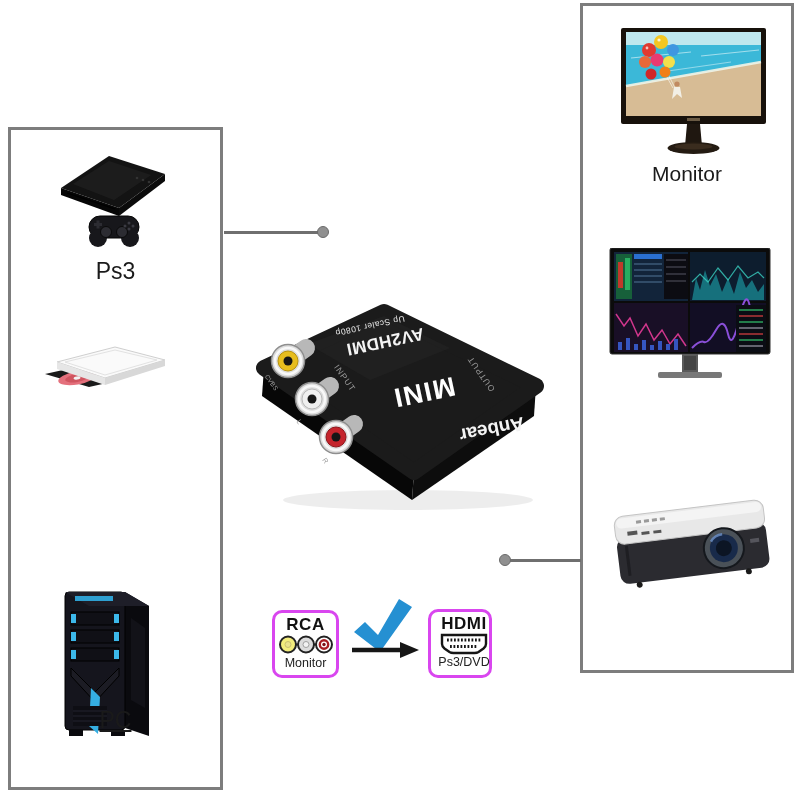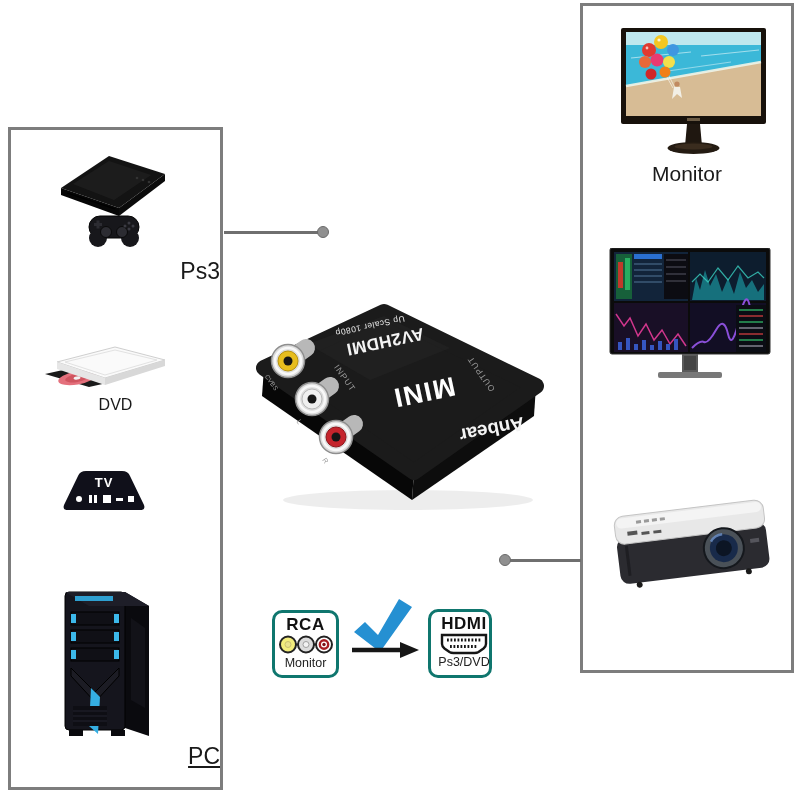--- a/index.html
+++ b/index.html
@@ -5,27 +5,27 @@
   html,body{margin:0;padding:0;background:#ffffff;}
   .stage{
     position:relative;width:800px;height:800px;background:#ffffff;overflow:hidden;
     font-family:"Liberation Sans", sans-serif;color:#1c1c1c;
   }
   .panel{position:absolute;border:3px solid #7d7d7d;background:#ffffff;box-sizing:border-box;}
   .left-panel{left:8px;top:127px;width:215px;height:663px;}
   .right-panel{left:580px;top:3px;width:214px;height:670px;}
   .item-icon{position:absolute;}
   .item-label{position:absolute;left:0;width:100%;text-align:center;color:#1a1a1a;}
-  .label-lg{font-size:23px;text-align:right;}
+  .label-lg{font-size:23px;}
   .label-md{font-size:21px;}
   .label-sm{font-size:16px;}
   .conn-line{position:absolute;height:3px;background:#6f6f6f;}
   .conn-dot{position:absolute;width:12px;height:12px;border-radius:50%;background:#909090;border:1px solid #6a6a6a;box-sizing:border-box;}
   .converter{position:absolute;left:248px;top:282px;}
-  .mini-box{position:absolute;border:3px solid #0f766e;border-radius:10px;background:#fff;
+  .mini-box{position:absolute;border:3px solid #d946ef;border-radius:10px;background:#fff;
     box-sizing:border-box;display:flex;flex-direction:column;align-items:center;}
   .rca-box{left:272px;top:610px;width:67px;height:68px;}
   .hdmi-box{left:428px;top:609px;width:64px;height:69px;padding-left:8px;}
   .mini-box .title{font-weight:bold;font-size:17px;line-height:1;margin-top:3px;letter-spacing:0.5px;color:#111;}
   .mini-box .subtitle{font-size:12.5px;line-height:1;margin-top:1px;color:#222;}
   .check-svg{position:absolute;left:352px;top:594px;}
   .arrow-svg{position:absolute;left:350px;top:641px;}
   svg text{font-family:"Liberation Sans", sans-serif;}
 </style>
 </head>
@@ -67,34 +67,21 @@
           <ellipse cx="36" cy="36" rx="19" ry="6.5" fill="#e4707c"></ellipse>
           <ellipse cx="36" cy="36" rx="12" ry="4" fill="#d05560"></ellipse>
           <ellipse cx="36" cy="36" rx="3.5" ry="1.5" fill="#f2f2f2"></ellipse>
         </g>
         <polygon points="16,20 74,5 124,18 64,36" fill="#fafafa" stroke="#cfcfcf" stroke-width="1"></polygon>
         <polygon points="16,20 64,36 64,43 16,27" fill="#e6e6e6"></polygon>
         <polygon points="64,36 124,18 124,24 64,43" fill="#d8d8d8"></polygon>
         <polygon points="24,20 74,8 116,18 64,33" fill="none" stroke="#e2e2e2" stroke-width="1"></polygon>
       </svg>
     </div>
-    <div class="item-label label-sm" style="top:266px;">DVD</div>
-
-    <div class="item-icon" style="left:47px;top:338px;">
-      <svg width="92" height="44" viewBox="0 0 92 44">
-        <path d="M6,37 L20,8 Q22,3 28,3 L64,3 Q70,3 72,8 L86,37 Q88,42 82,42 L10,42 Q4,42 6,37 Z" fill="#10101a"></path>
-        <text x="46" y="19" font-size="13" font-weight="bold" fill="#ffffff" text-anchor="middle" letter-spacing="1">TV</text>
-        <circle cx="21" cy="31" r="3" fill="#ffffff"></circle>
-        <rect x="31" y="27" width="3" height="8" fill="#ffffff"></rect>
-        <rect x="36" y="27" width="3" height="8" fill="#ffffff"></rect>
-        <rect x="45" y="27" width="8" height="8" fill="#ffffff"></rect>
-        <rect x="58" y="30" width="7" height="3" fill="#ffffff"></rect>
-        <rect x="70" y="28" width="6" height="6" fill="#ffffff"></rect>
-      </svg>
-    </div>
+
 
     <div class="item-icon" style="left:50px;top:458px;">
       <svg width="102" height="152" viewBox="0 0 102 152">
         <polygon points="64,4 88,18 88,148 64,140" fill="#0a0a0e"></polygon>
         <polygon points="70,30 84,40 84,120 70,112" fill="#121218"></polygon>
         <rect x="4" y="4" width="60" height="138" rx="4" fill="#15151d" stroke="#000"></rect>
         <polygon points="4,4 64,4 88,18 28,18" fill="#1e1e28"></polygon>
         <rect x="14" y="8" width="38" height="5" fill="#2e9fd0"></rect>
         <g>
           <rect x="10" y="24" width="48" height="13" fill="#101016" stroke="#000"></rect>
@@ -110,21 +97,21 @@
         <path d="M10,80 L34,104 L58,80 L58,88 L34,114 L10,88 Z" fill="#1c1c24" stroke="#000"></path>
         <path d="M30,100 L39,109 L37,146 L28,138 Z" fill="#35aee2"></path>
         <rect x="12" y="118" width="34" height="20" fill="#0e0e14"></rect>
         <line x1="12" y1="123" x2="46" y2="123" stroke="#1d1d26" stroke-width="1.5"></line>
         <line x1="12" y1="128" x2="46" y2="128" stroke="#1d1d26" stroke-width="1.5"></line>
         <line x1="12" y1="133" x2="46" y2="133" stroke="#1d1d26" stroke-width="1.5"></line>
         <rect x="8" y="142" width="14" height="6" fill="#0a0a0e"></rect>
         <rect x="50" y="142" width="14" height="6" fill="#0a0a0e"></rect>
       </svg>
     </div>
-    <div class="item-label label-lg" style="top:613px;text-decoration:underline;">PC</div>
+    <div class="item-label label-lg" style="top:577px;text-decoration:underline;">PC</div>
   </div>
 
   <div class="panel right-panel">
 
     <div class="item-icon" style="left:38px;top:22px;">
       <svg width="145" height="132" viewBox="0 0 145 132">
         <rect x="0" y="0" width="145" height="96" rx="2" fill="#17110b"></rect>
         <rect x="5" y="4" width="135" height="84" fill="#3bb8d8"></rect>
         <rect x="5" y="4" width="135" height="13" fill="#bfe8ee"></rect>
         <polygon points="5,88 5,58 140,34 140,88" fill="#d7bc95"></polygon>

